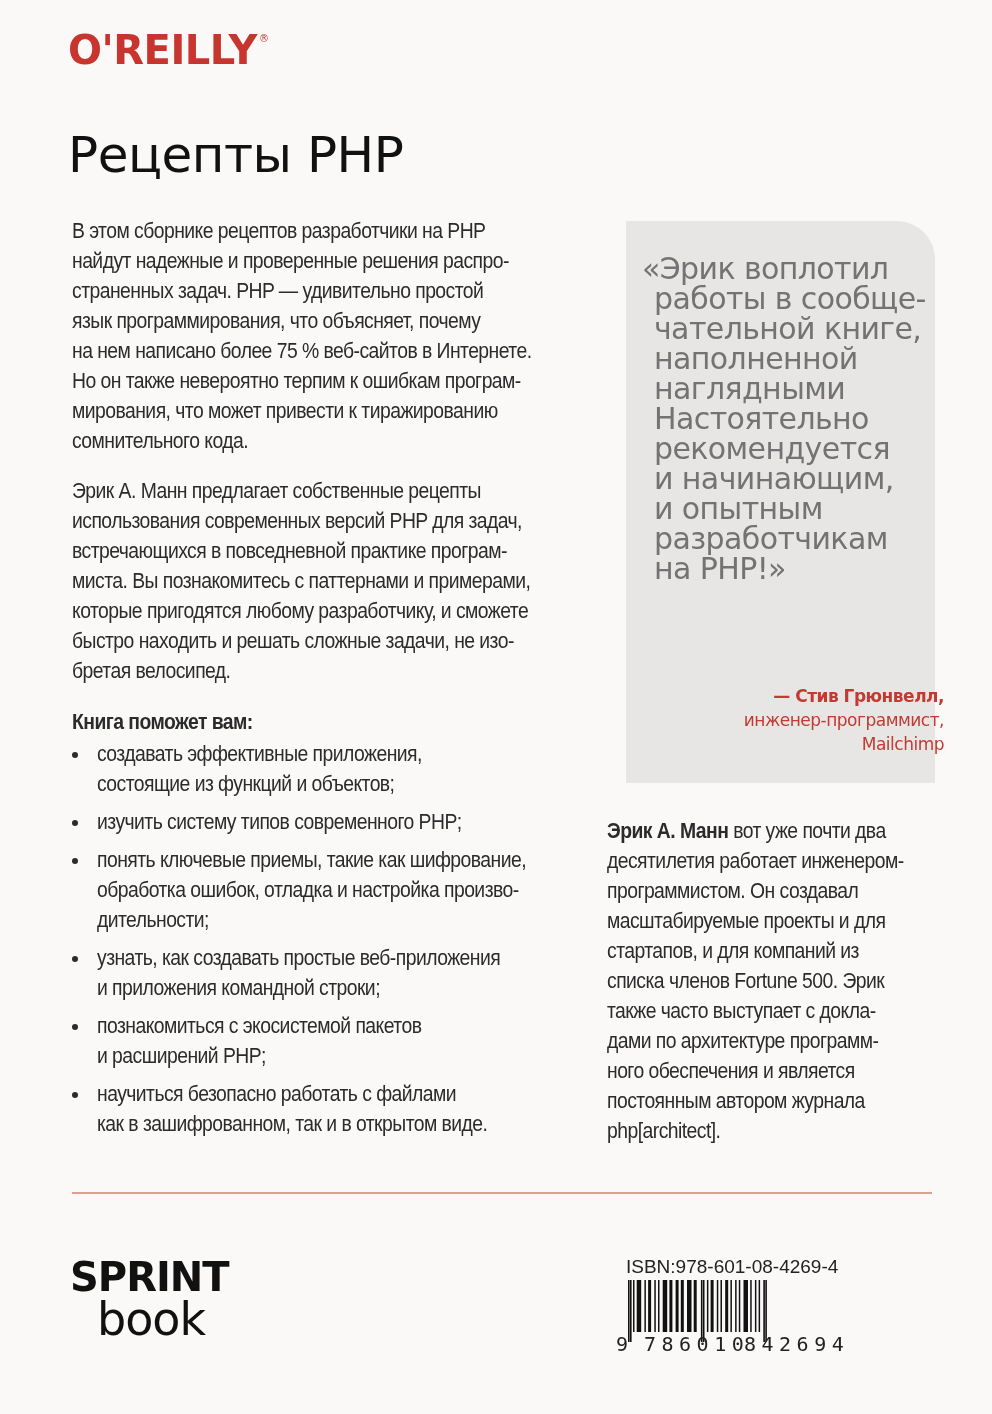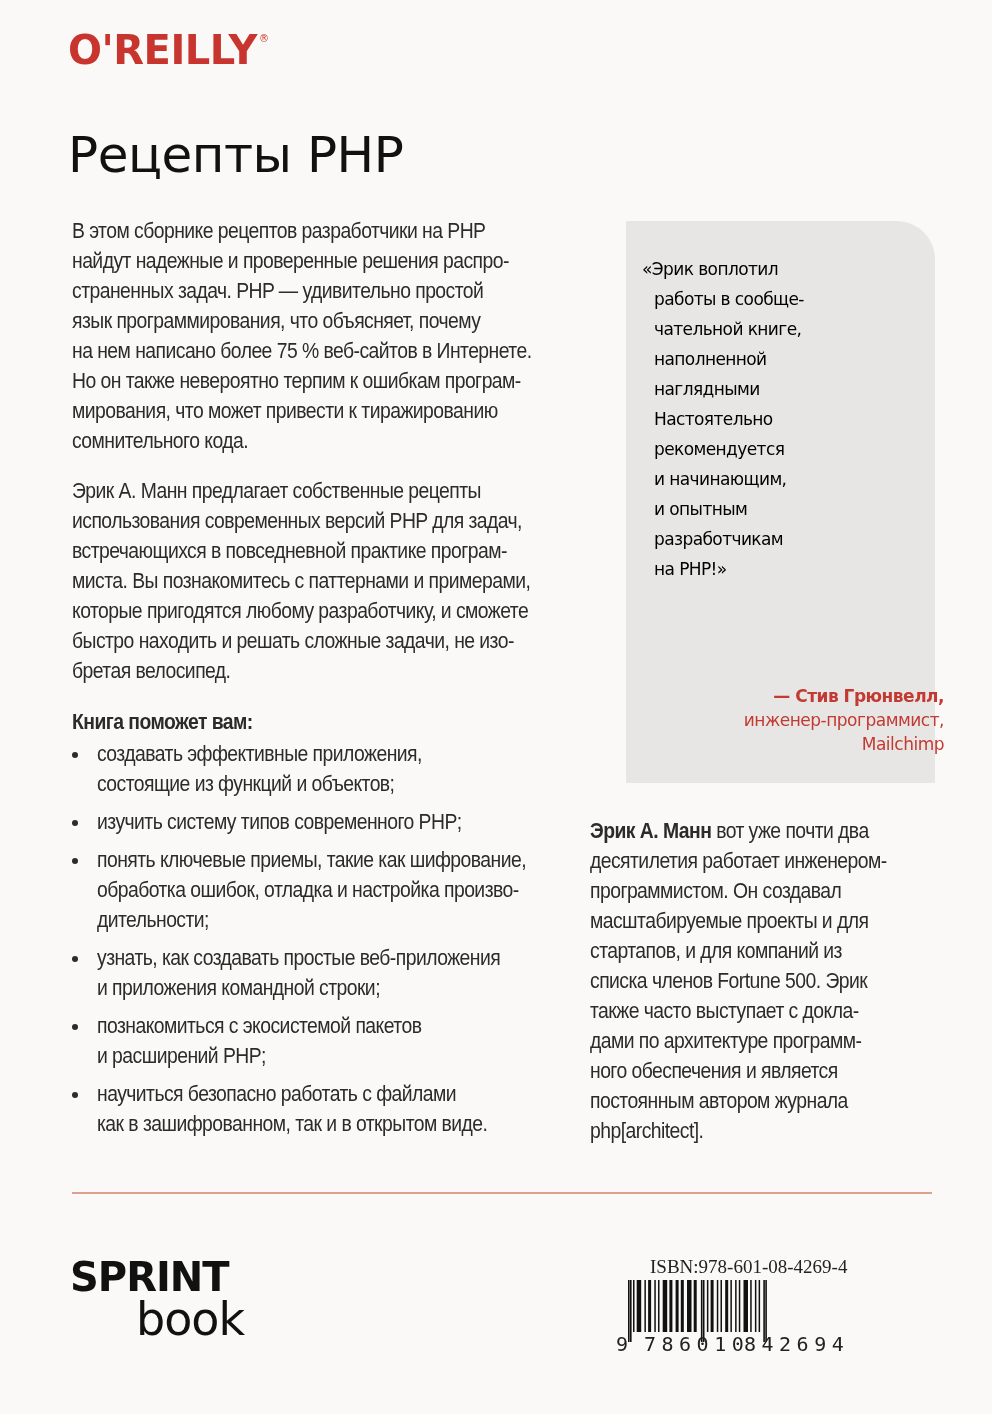--- a/index.html
+++ b/index.html
@@ -41,47 +41,47 @@
       background: #2b2b2b;
     }
     .quote-box {
       left: 626px; top: 221px; width: 309px; height: 562px;
       background: #e8e6e5;
       border-top-right-radius: 38px;
     }
     .quote-text {
       left: 642px; top: 254px; width: 290px;
       font-family: "DejaVu Sans", sans-serif;
-      font-size: 17px; line-height: 30px; color: #000000;
+      font-size: 30px; line-height: 30px; color: #737373;
       letter-spacing: -0.6px;
     }
     .quote-text .line { display: block; white-space: nowrap; padding-left: 12px; }
     .quote-text .line.first { padding-left: 0; }
     .quote-attr {
       left: 626px; top: 684px; width: 289px; text-align: right;
       font-family: "DejaVu Sans", sans-serif;
       font-size: 17px; line-height: 24px; color: #c23a32; letter-spacing: -0.5px; padding-left: 29px;
     }
     .quote-attr .name { font-weight: bold; }
-    .bio { left: 590px; top: 816px; }
+    .bio { left: 607px; top: 816px; }
     .bio .body-text { width: 340px; }
     .bio b { font-weight: bold; }
     .divider { left: 72px; top: 1192px; width: 860px; height: 2px; background: #e0a090; }
     .sprint { left: 70px; top: 1255px; }
     .sprint .top {
       font-family: "DejaVu Sans", sans-serif; font-weight: bold; font-size: 40px;
       letter-spacing: -1px; line-height: 44px; color: #111;
     }
     .sprint .bottom {
       font-family: "DejaVu Sans", sans-serif; font-size: 46px; font-weight: normal;
-      line-height: 40px; color: #111; margin-left: 66px; letter-spacing: -1px;
+      line-height: 40px; color: #111; margin-left: 27px; letter-spacing: -1px;
     }
     .isbn-text {
-      left: 626px; top: 1256px; font-family: Liberation Serif, serif;
-      font-size: 19px; color: #222; letter-spacing: 0px; margin-left: 24px;
+      left: 626px; top: 1256px; font-family: Liberation Sans, sans-serif;
+      font-size: 19px; color: #222; letter-spacing: 0px;
     }
     .barcode { left: 626px; top: 1280px; width: 226px; height: 80px; }
     .barcode-digits {
       left: 616px; top: 1332px; width: 240px;
       font-family: "DejaVu Sans Mono", monospace; font-size: 20px; color: #222;
     }
   </style>
 </head>
 <body>
 

